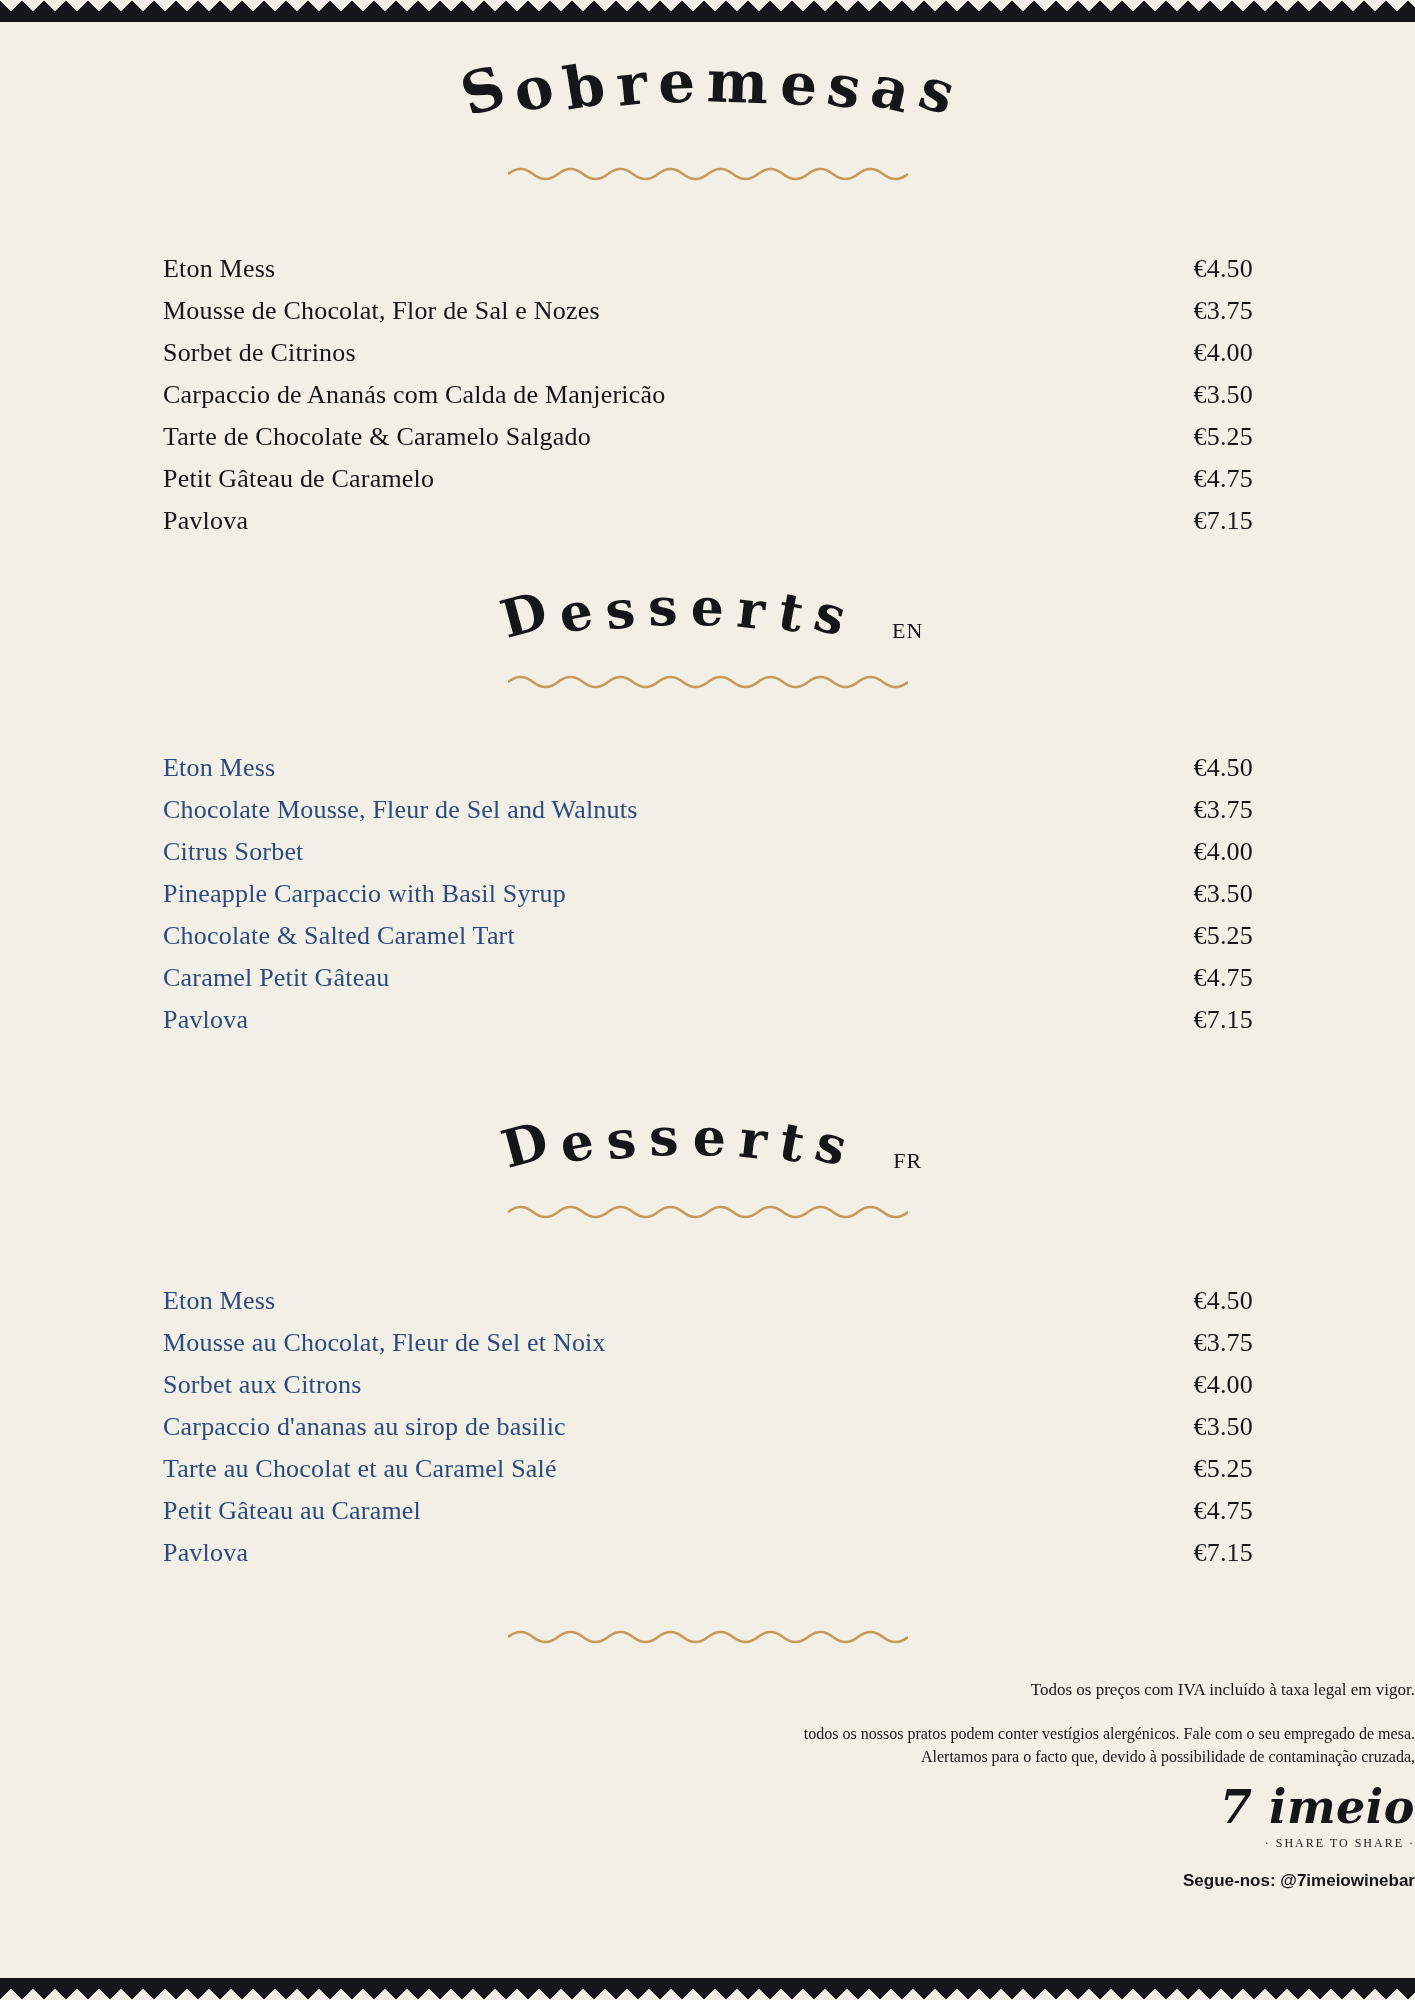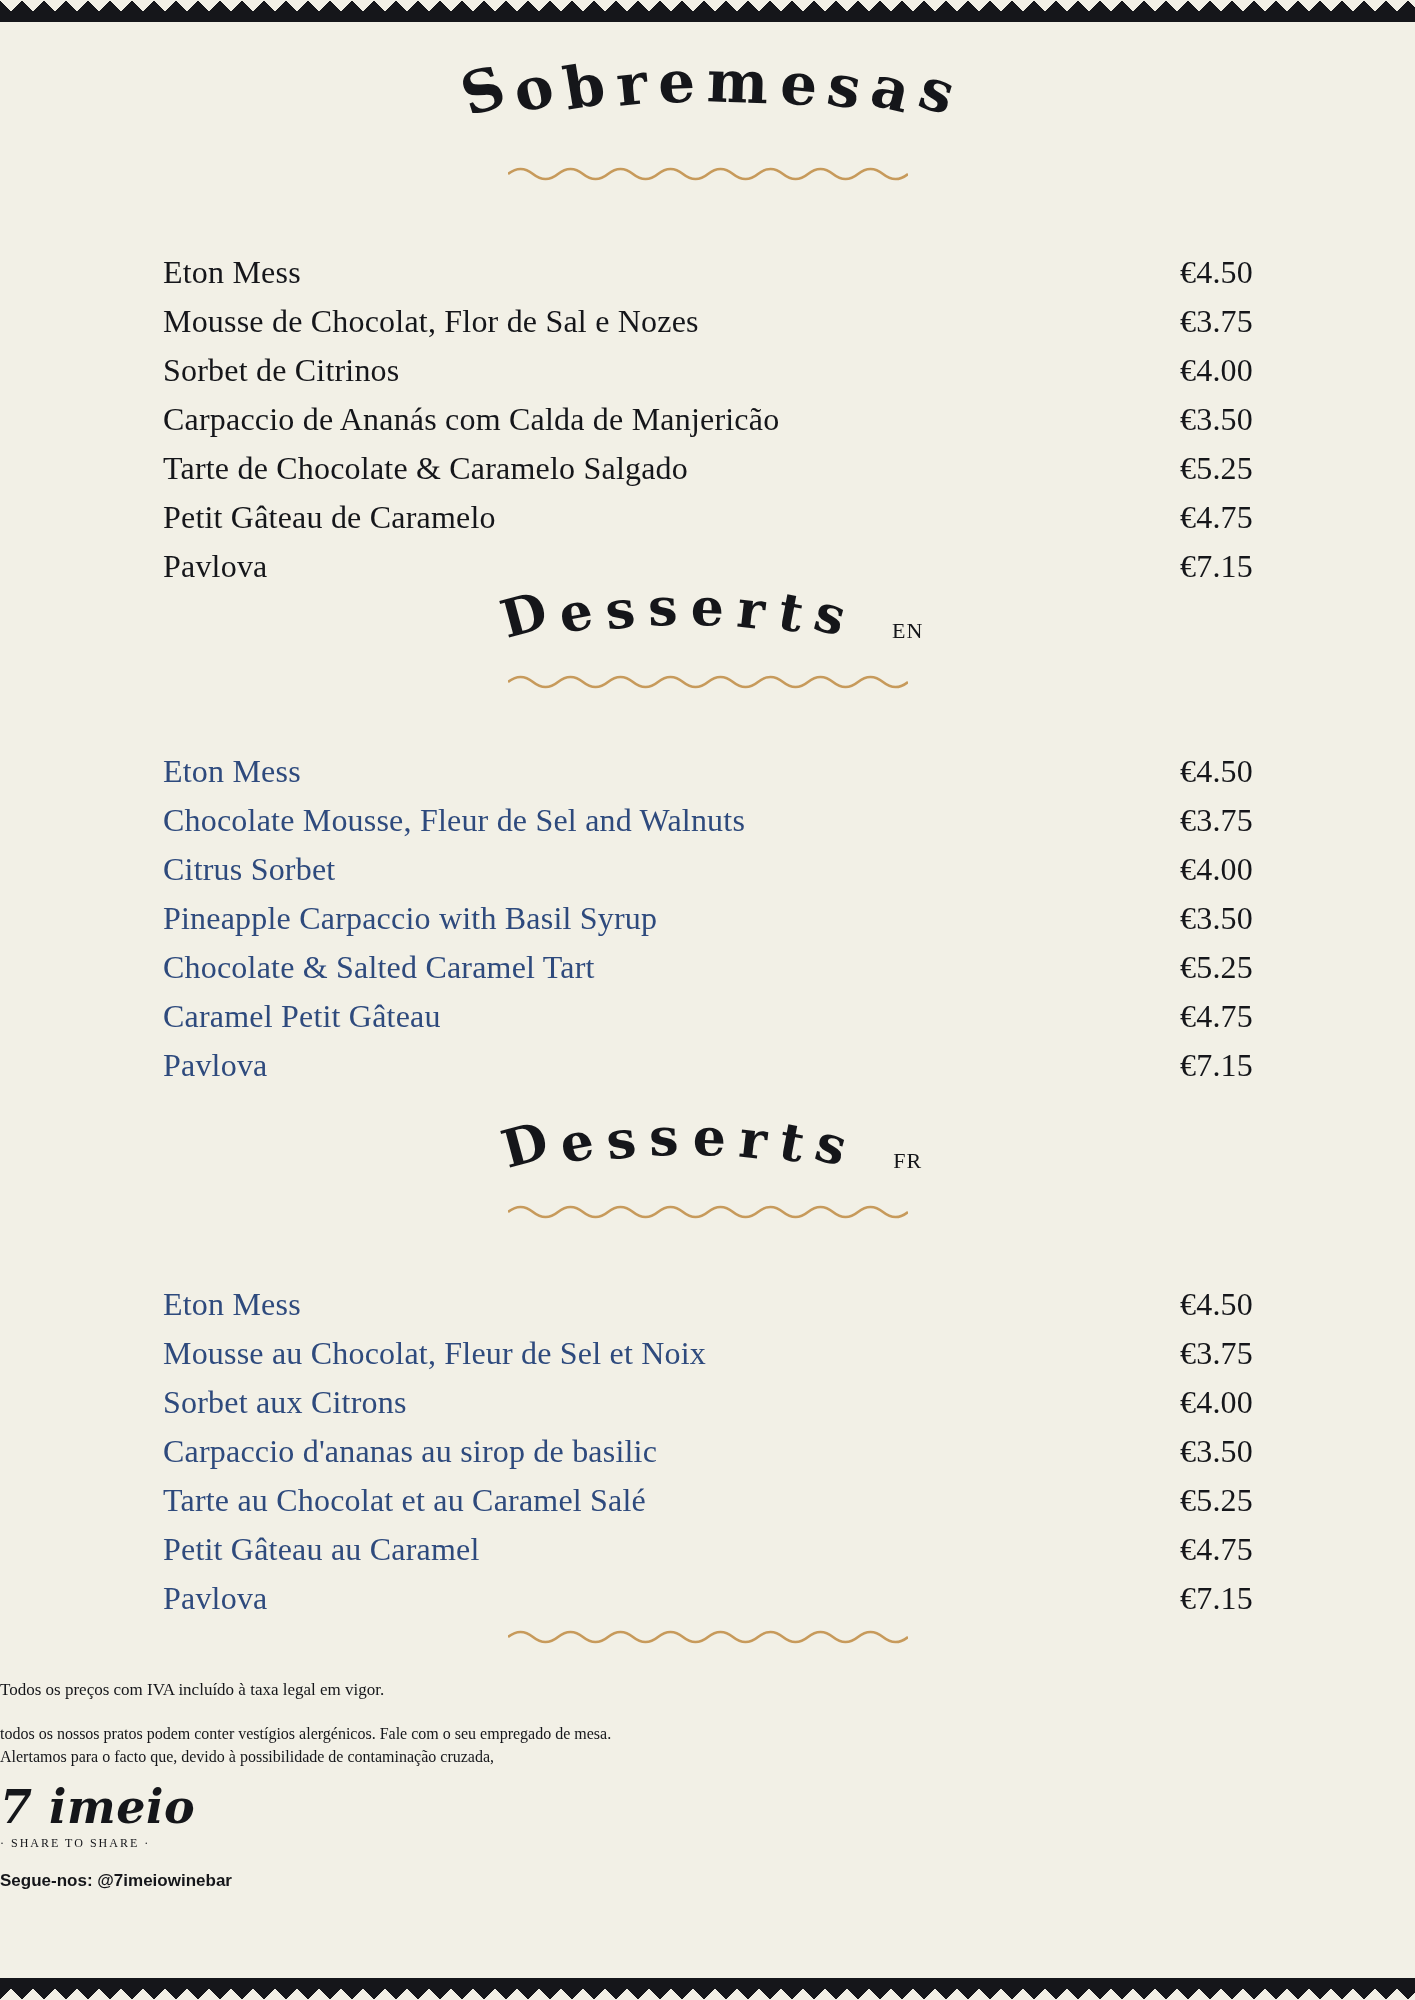--- a/index.html
+++ b/index.html
@@ -75,36 +75,36 @@
   .menu {
     margin: 0 auto;
     width: 1090px;
     padding: 0;
   }
   .row {
     display: flex;
     align-items: center;
     justify-content: space-between;
     padding: 6px 0;
-    font-size: 32px;
+    font-size: 26px;
     letter-spacing: 0.2px;
   }
   .row .name { text-align: left; }
   .row .price { text-align: right; min-width: 140px; font-variant-numeric: lining-nums; }
 
   .pt .row { color: #15161a; }
   .pt .row .price { color: #15161a; }
   .tr .row .name { color: #2e4a7d; }
   .tr .row .price { color: #15161a; }
 
   
   .footer {
     position: absolute;
     left: 0; right: 0;
-    text-align: left;
+    text-align: right;
     color: #15161a;
   }
   .fine1 {
     font-size: 17px;
     margin-bottom: 22px;
   }
   .fine2 {
     font-size: 16px;
     line-height: 1.45;
   }

